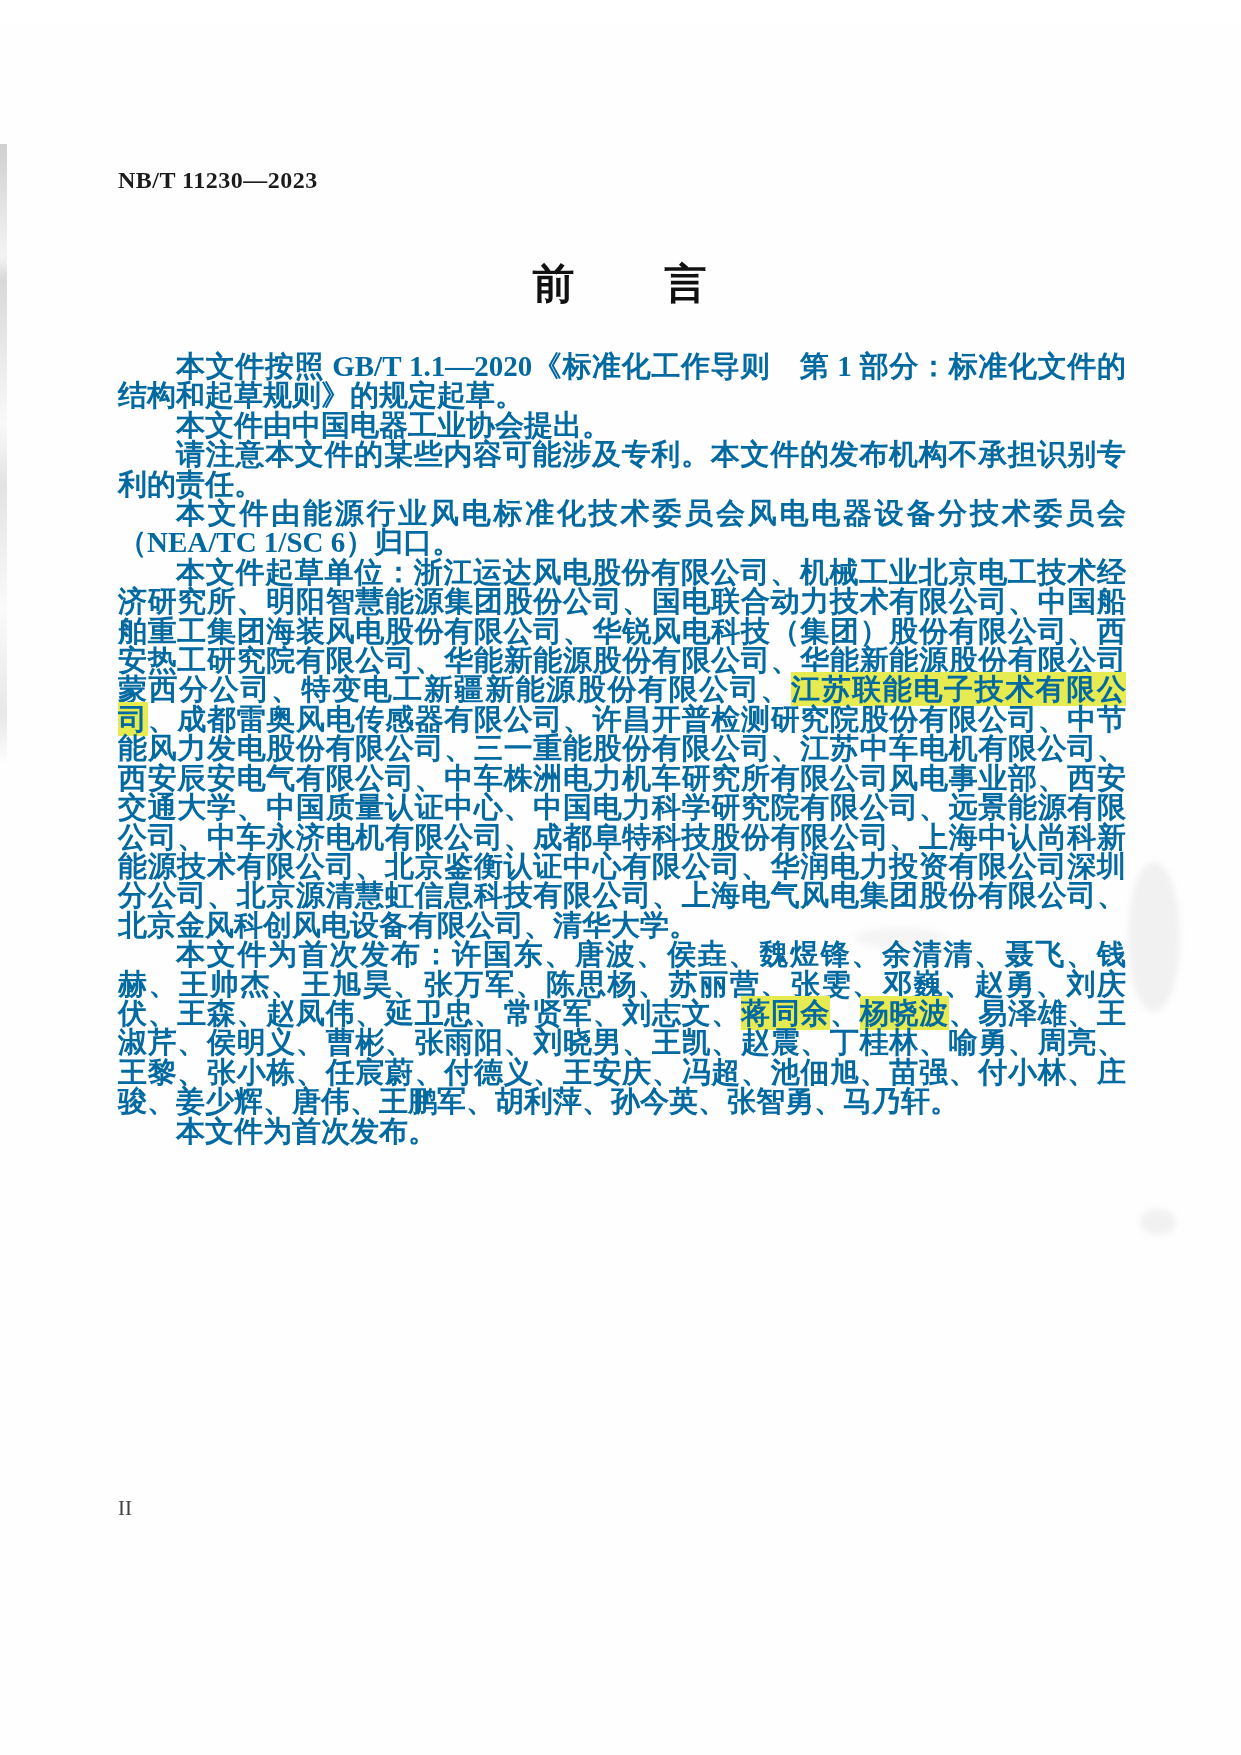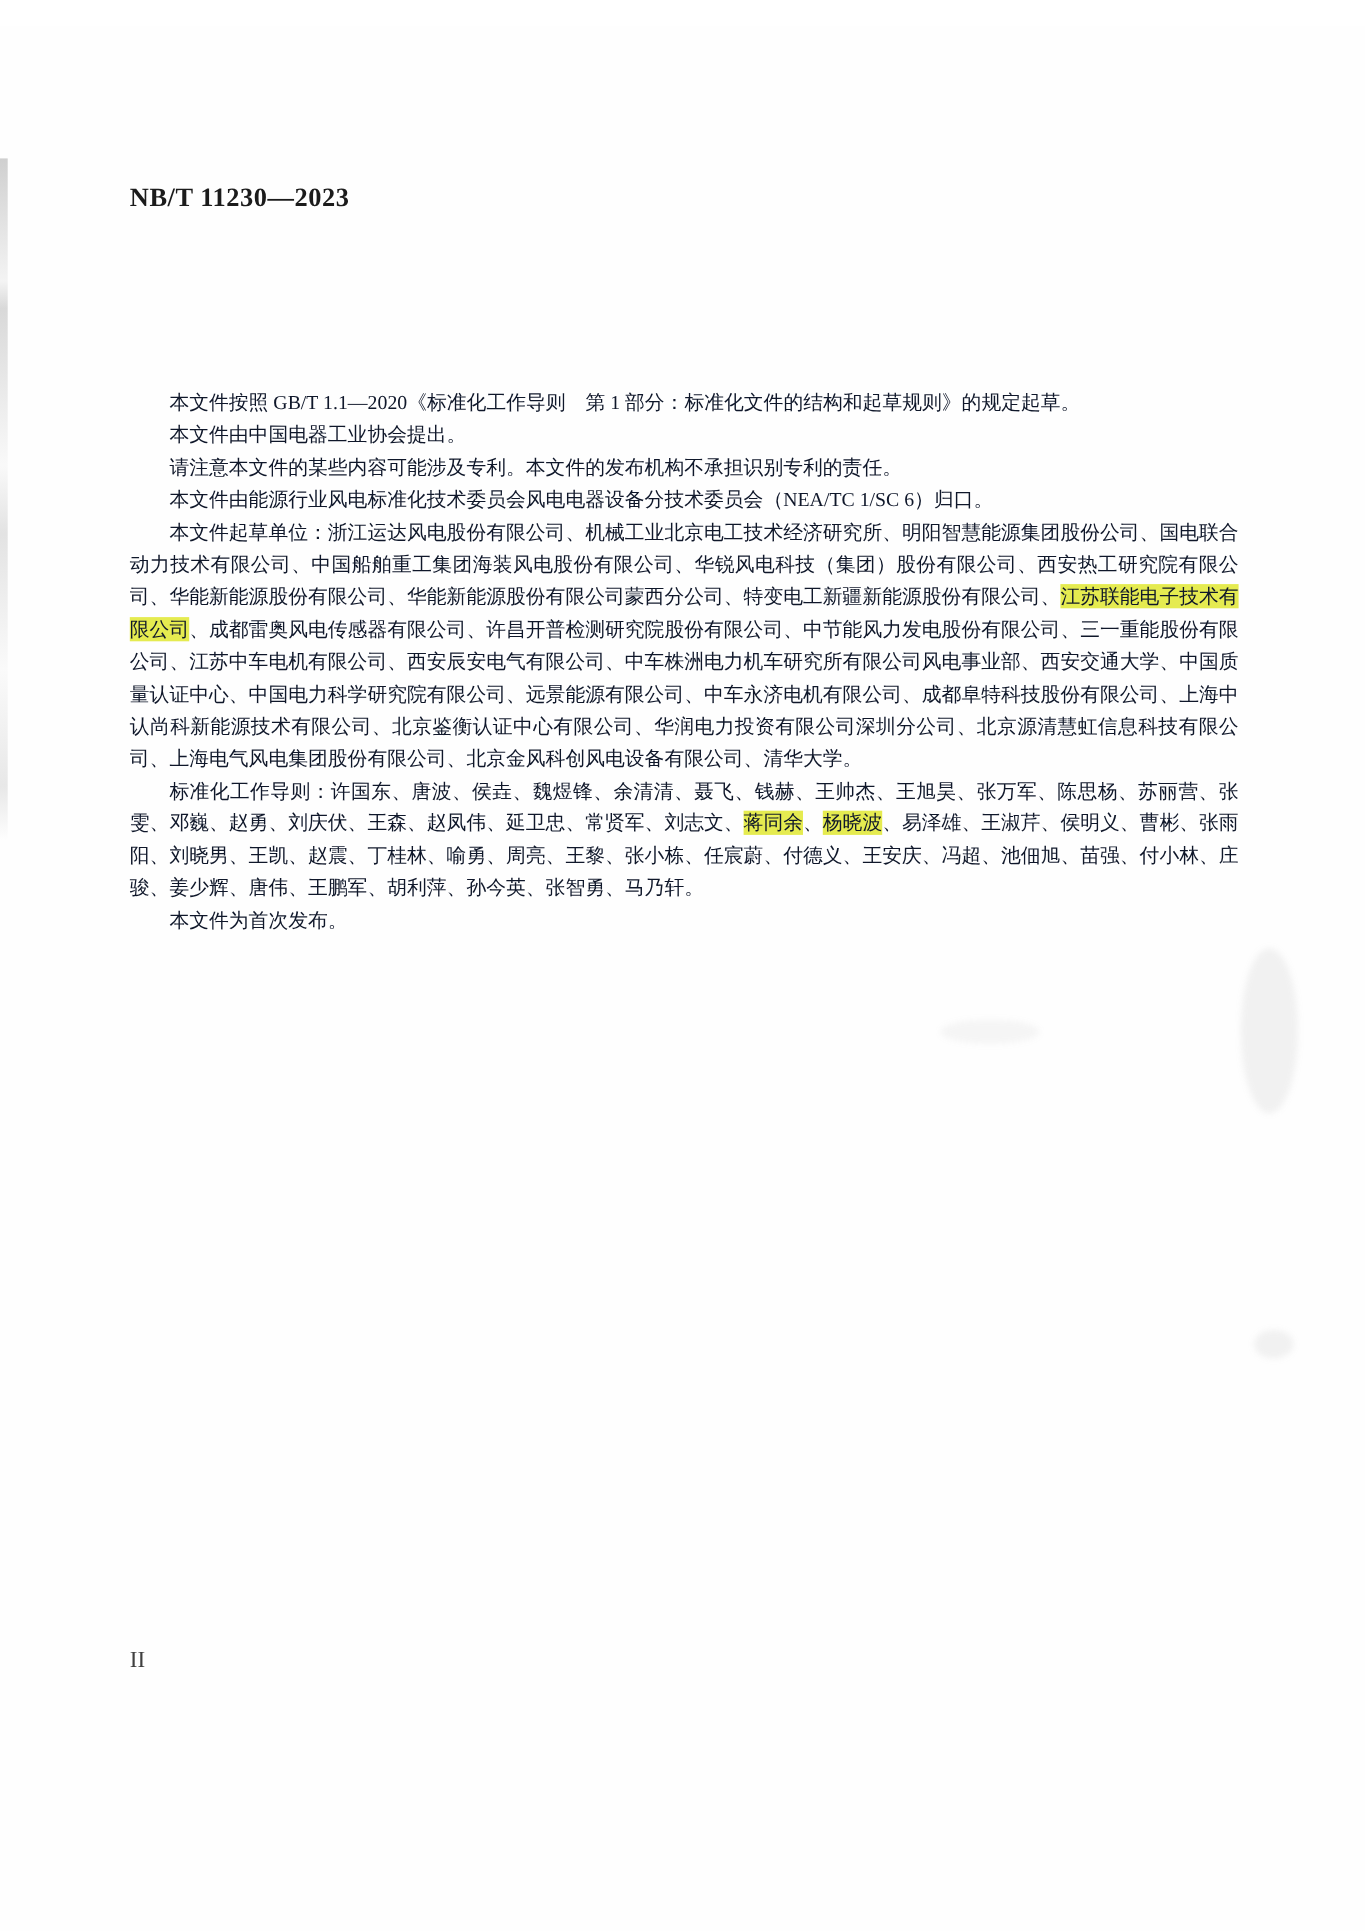--- a/index.html
+++ b/index.html
@@ -41,24 +41,25 @@
   }
   .body-text {
     position: absolute;
     top: 328px;
     left: 118px;
     width: 1008px;
   }
   .para {
     margin: 0;
     text-indent: 2em;
-    font-size: 18px;
+    font-size: 29px;
     line-height: 29.4px;
     text-align: justify;
-    color: #0f172a;
+    color: #0369a1;
+    font-weight: bold;
   }
   mark.hl {
     background: var(--hl, #e5eb50);
     color: inherit;
     padding: 1px 0;
   }
   .page-number {
     position: absolute;
     top: 1472px;
     left: 118px;
@@ -98,26 +99,27 @@
 
 <div class="page">
 
   <div class="edge-strip"></div>
   <div class="smudge smudge-a"></div>
   <div class="smudge smudge-b"></div>
   <div class="smudge smudge-c"></div>
 
   <div class="doc-code">NB/T 11230—2023</div>
 
+  <div class="doc-title">前　　言</div>
 
   <div class="body-text">
     <p class="para"><span>本文件按照 GB/T 1.1—2020《标准化工作导则　第 1 部分：标准化文件的结构和起草规则》的规定起草。</span></p>
     <p class="para"><span>本文件由中国电器工业协会提出。</span></p>
     <p class="para"><span>请注意本文件的某些内容可能涉及专利。本文件的发布机构不承担识别专利的责任。</span></p>
     <p class="para"><span>本文件由能源行业风电标准化技术委员会风电电器设备分技术委员会（NEA/TC 1/SC 6）归口。</span></p>
     <p class="para"><span>本文件起草单位：浙江运达风电股份有限公司、机械工业北京电工技术经济研究所、明阳智慧能源集团股份公司、国电联合动力技术有限公司、中国船舶重工集团海装风电股份有限公司、华锐风电科技（集团）股份有限公司、西安热工研究院有限公司、华能新能源股份有限公司、华能新能源股份有限公司蒙西分公司、特变电工新疆新能源股份有限公司、</span><mark class="hl">江苏联能电子技术有限公司</mark><span>、成都雷奥风电传感器有限公司、许昌开普检测研究院股份有限公司、中节能风力发电股份有限公司、三一重能股份有限公司、江苏中车电机有限公司、西安辰安电气有限公司、中车株洲电力机车研究所有限公司风电事业部、西安交通大学、中国质量认证中心、中国电力科学研究院有限公司、远景能源有限公司、中车永济电机有限公司、成都阜特科技股份有限公司、上海中认尚科新能源技术有限公司、北京鉴衡认证中心有限公司、华润电力投资有限公司深圳分公司、北京源清慧虹信息科技有限公司、上海电气风电集团股份有限公司、北京金风科创风电设备有限公司、清华大学。</span></p>
-    <p class="para"><span>标准化工作导则：许国东、唐波、侯垚、魏煜锋、余清清、聂飞、钱赫、王帅杰、王旭昊、张万军、陈思杨、苏丽营、张雯、邓巍、赵勇、刘庆伏、王森、赵凤伟、延卫忠、常贤军、刘志文、</span><mark class="hl">蒋同余</mark><span>、</span><mark class="hl">杨晓波</mark><span>、易泽雄、王淑芹、侯明义、曹彬、张雨阳、刘晓男、王凯、赵震、丁桂林、喻勇、周亮、王黎、张小栋、任宸蔚、付德义、王安庆、冯超、池佃旭、苗强、付小林、庄骏、姜少辉、唐伟、王鹏军、胡利萍、孙今英、张智勇、马乃轩。</span></p>
+    <p class="para"><span>本文件为首次发布：许国东、唐波、侯垚、魏煜锋、余清清、聂飞、钱赫、王帅杰、王旭昊、张万军、陈思杨、苏丽营、张雯、邓巍、赵勇、刘庆伏、王森、赵凤伟、延卫忠、常贤军、刘志文、</span><mark class="hl">蒋同余</mark><span>、</span><mark class="hl">杨晓波</mark><span>、易泽雄、王淑芹、侯明义、曹彬、张雨阳、刘晓男、王凯、赵震、丁桂林、喻勇、周亮、王黎、张小栋、任宸蔚、付德义、王安庆、冯超、池佃旭、苗强、付小林、庄骏、姜少辉、唐伟、王鹏军、胡利萍、孙今英、张智勇、马乃轩。</span></p>
     <p class="para"><span>本文件为首次发布。</span></p>
   </div>
 
   <div class="page-number">II</div>
 
 </div>
 
 </body></html>

